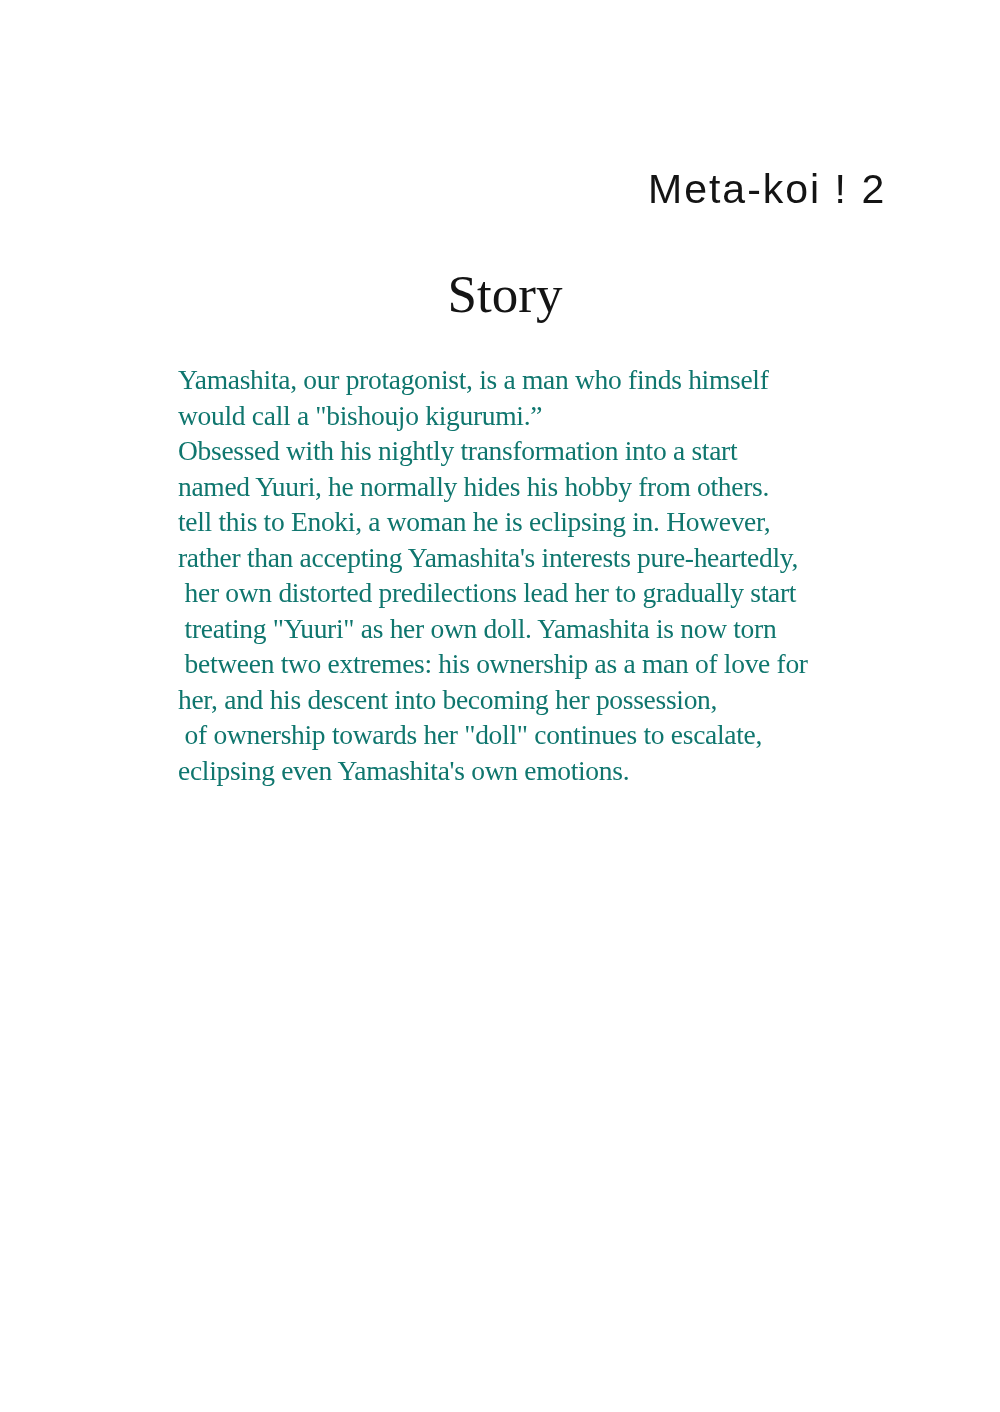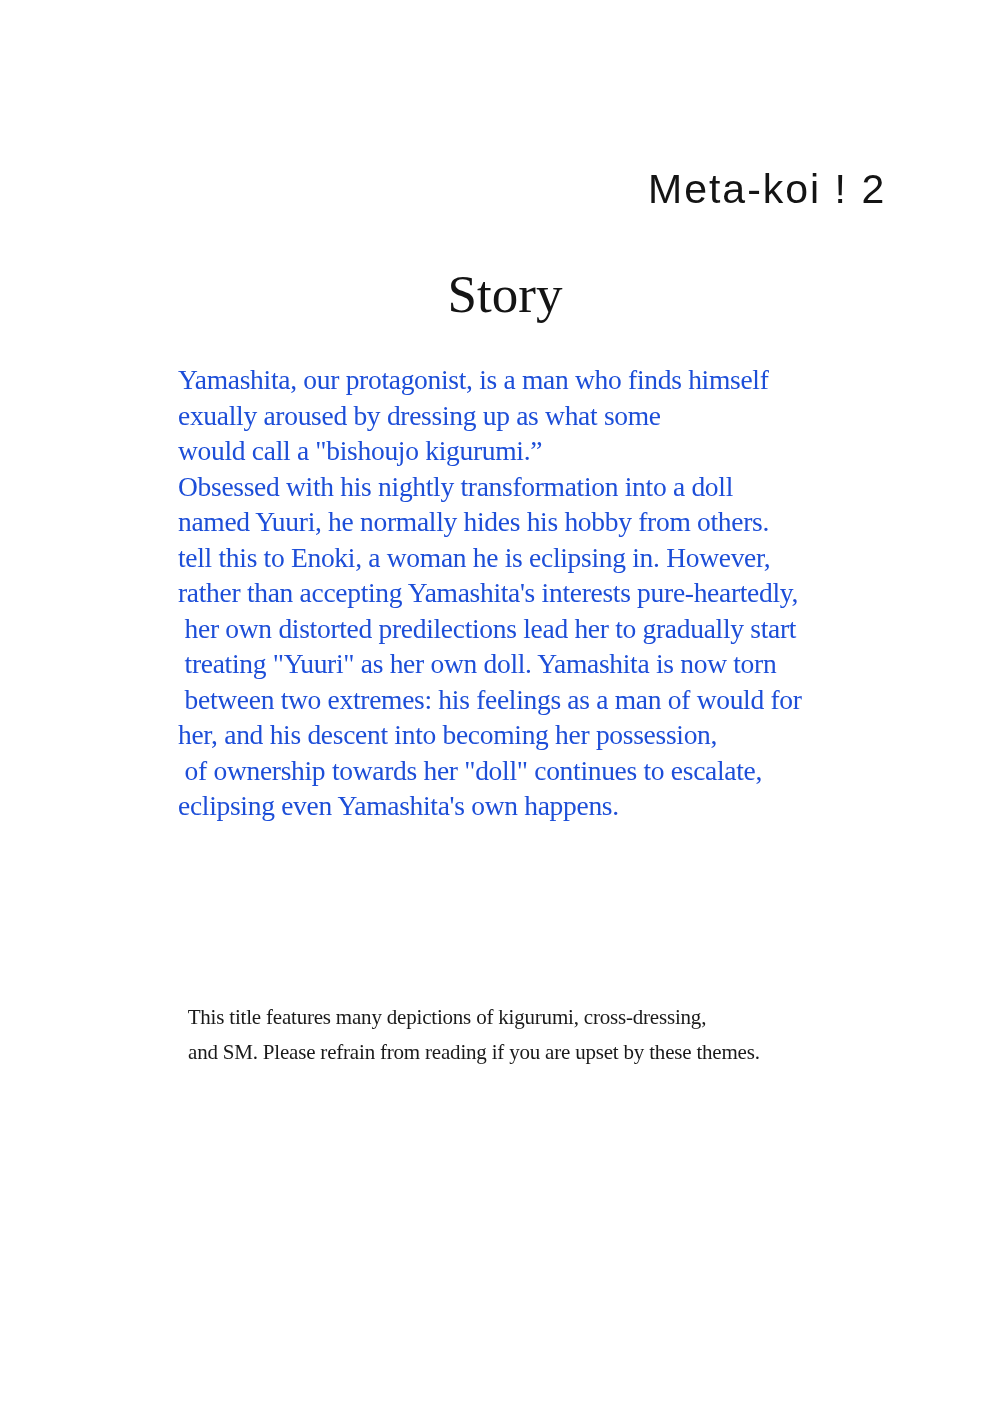--- a/index.html
+++ b/index.html
@@ -39,21 +39,21 @@
     color: #141414;
     line-height: 1.1;
   }
   .story {
     position: absolute;
     left: 178px;
     top: 362px;
     font-family: "Liberation Serif", "DejaVu Serif", serif;
     font-size: 27.5px;
     letter-spacing: -0.3px;
-    color: #1d4ed8;
+    color: #0f766e;
     line-height: 35.5px;
   }
   .story .line {
     white-space: pre;
   }
   .disclaimer {
     position: absolute;
     left: 183px;
     top: 1000px;
     font-family: "Liberation Serif", "DejaVu Serif", serif;
@@ -70,32 +70,27 @@
 <body>
 
 <div class="page">
 
   <div class="series-title">Meta-koi ! 2</div>
 
   <h1 class="heading">Story</h1>
 
   <div class="story">
     <div class="line">Yamashita, our protagonist, is a man who finds himself</div>
-    <div class="line">exually aroused by dressing up as what some</div>
     <div class="line">would call a "bishoujo kigurumi.”</div>
-    <div class="line">Obsessed with his nightly transformation into a doll</div>
+    <div class="line">Obsessed with his nightly transformation into a start</div>
     <div class="line">named Yuuri, he normally hides his hobby from others.</div>
     <div class="line">tell this to Enoki, a woman he is eclipsing in. However,</div>
     <div class="line">rather than accepting Yamashita's interests pure-heartedly,</div>
     <div class="line"> her own distorted predilections lead her to gradually start</div>
     <div class="line"> treating "Yuuri" as her own doll. Yamashita is now torn</div>
-    <div class="line"> between two extremes: his feelings as a man of would for</div>
+    <div class="line"> between two extremes: his ownership as a man of love for</div>
     <div class="line">her, and his descent into becoming her possession,</div>
     <div class="line"> of ownership towards her "doll" continues to escalate,</div>
-    <div class="line">eclipsing even Yamashita's own happens.</div>
+    <div class="line">eclipsing even Yamashita's own emotions.</div>
   </div>
 
-  <div class="disclaimer">
-    <div class="line"> This title features many depictions of kigurumi, cross-dressing,</div>
-    <div class="line"> and SM. Please refrain from reading if you are upset by these themes.</div>
-  </div>
 
 </div>
 
 </body></html>

